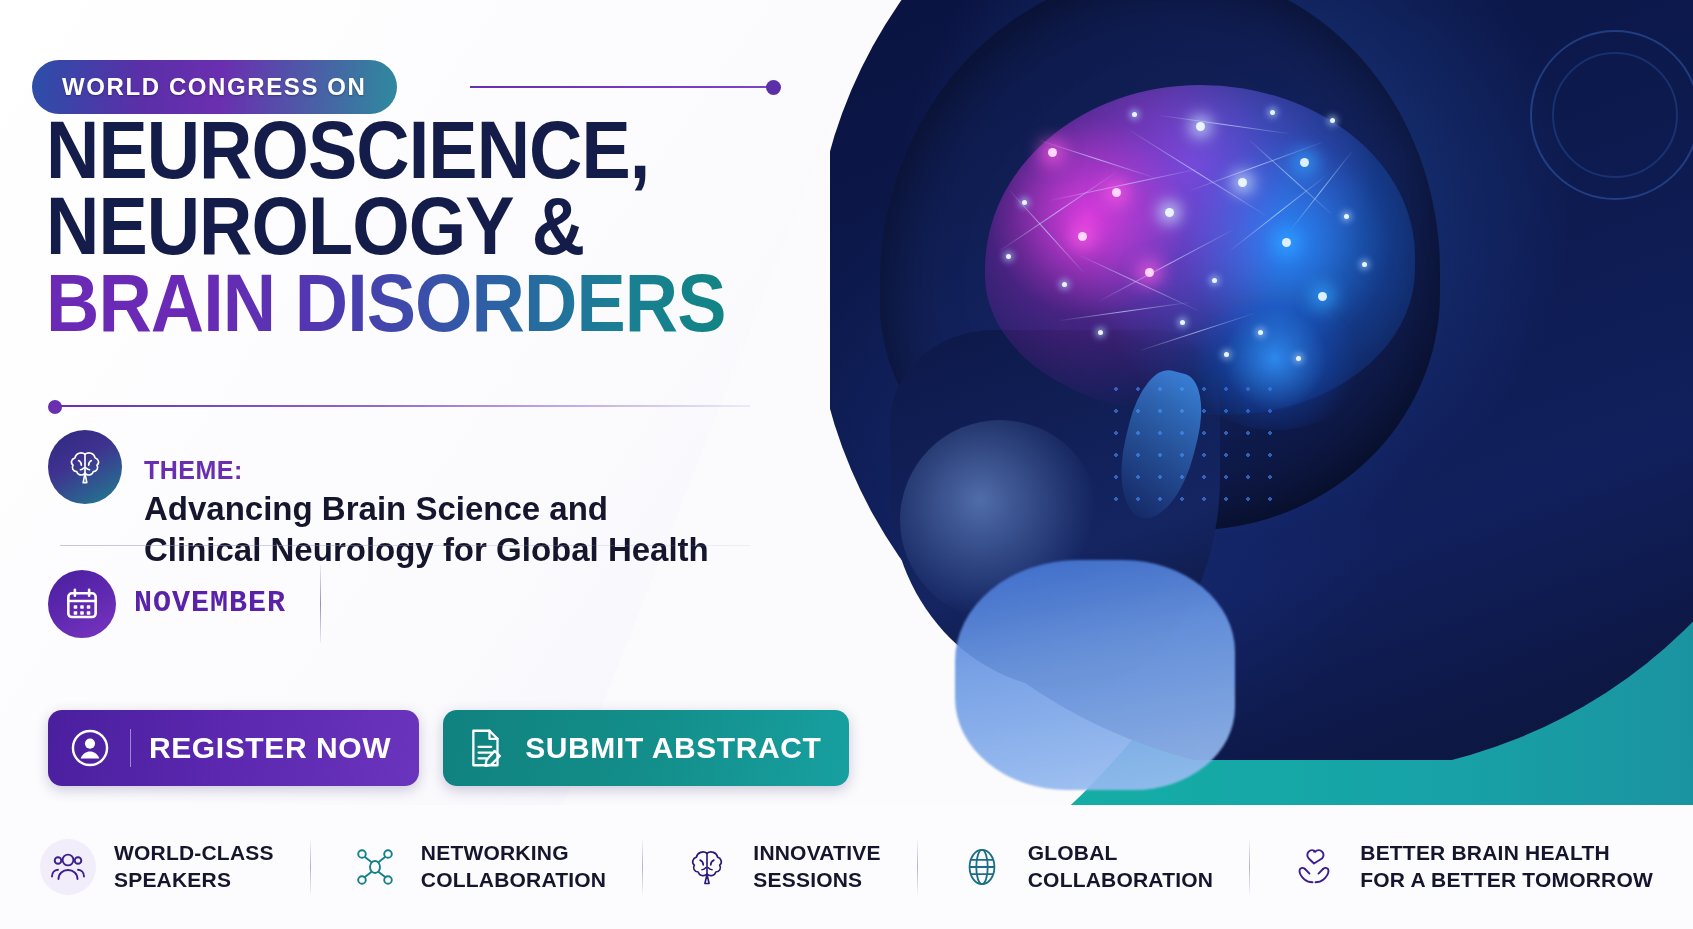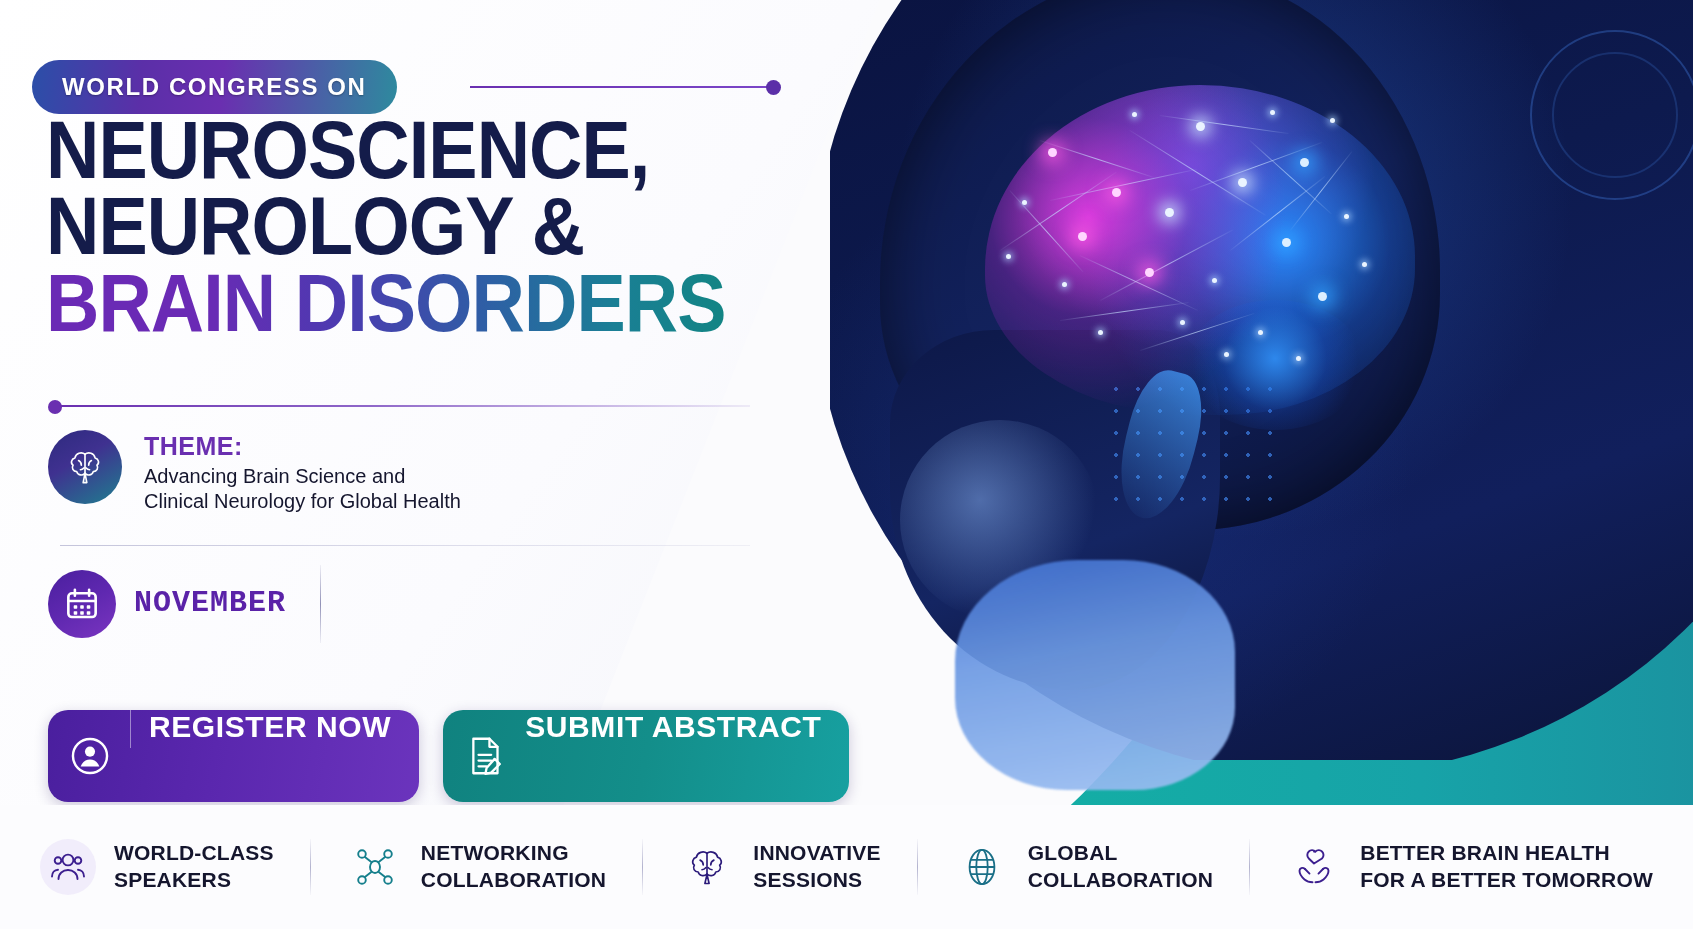--- a/index.html
+++ b/index.html
@@ -327,25 +327,25 @@
     display:flex; align-items:center; justify-content:center;
     flex:none;
   }
   .ci-theme { background:linear-gradient(150deg,#2d2a7e 0%,#3f3190 40%,#1f7f8f 100%); }
   .ci-date  { background:linear-gradient(150deg,#4a1f9e 0%,#5f28b0 50%,#7a35c0 100%); width:68px; height:68px; }
   .ci-loc   { background:linear-gradient(150deg,#1d4f9e 0%,#1a6f9a 50%,#12897f 100%); width:68px; height:68px; }
 
   .theme-text { padding-top:2px; }
   .theme-label {
     color:#6a2fb0; font-size:25px; font-weight:bold;
-    letter-spacing:.5px; margin-bottom:3px;
+    letter-spacing:.5px; margin-bottom:3px;margin-top:24px;
   }
   .theme-body {
-    color:#15162e; font-size:20px; line-height:1.25;
-    font-weight:normal;
+    color:#15162e; font-size:33px; line-height:1.25;
+    font-weight:bold;
   }
 
   .divider2 {
     position:absolute; left:60px; top:545px;
     width:690px; height:1px;
     background:linear-gradient(90deg,rgba(150,150,190,.55),rgba(150,150,190,.12));
   }
 
   .meta-row {
     position:absolute; left:48px; top:565px;
@@ -365,22 +365,22 @@
   }
   .loc-text {
     color:#12737f; font-size:34px; font-weight:bold; letter-spacing:.5px;
   }
 
   .btn-row {
     position:absolute; left:48px; top:710px;
     display:flex; gap:24px;
   }
   .btn {
-    height:92px; border-radius:20px;
-    display:flex; gap:0;
+    height:76px; border-radius:14px;
+    display:flex; align-items:center; gap:0;
     padding:0 28px 0 20px;
     color:#fff; cursor:pointer;
     box-shadow:0 4px 14px rgba(35,20,90,.22);
   }
   .btn-register { background:linear-gradient(100deg,#4a1f9e 0%,#5a27ae 45%,#6b34bd 100%); }
   .btn-abstract { background:linear-gradient(100deg,#10827f 0%,#138e8a 50%,#17a0a0 100%); }
   .btn-sep { width:1px; height:38px; background:rgba(255,255,255,.45); margin:0 18px; }
   .btn-label {
     font-size:30px; font-weight:bold; letter-spacing:.6px; white-space:nowrap;
   }

